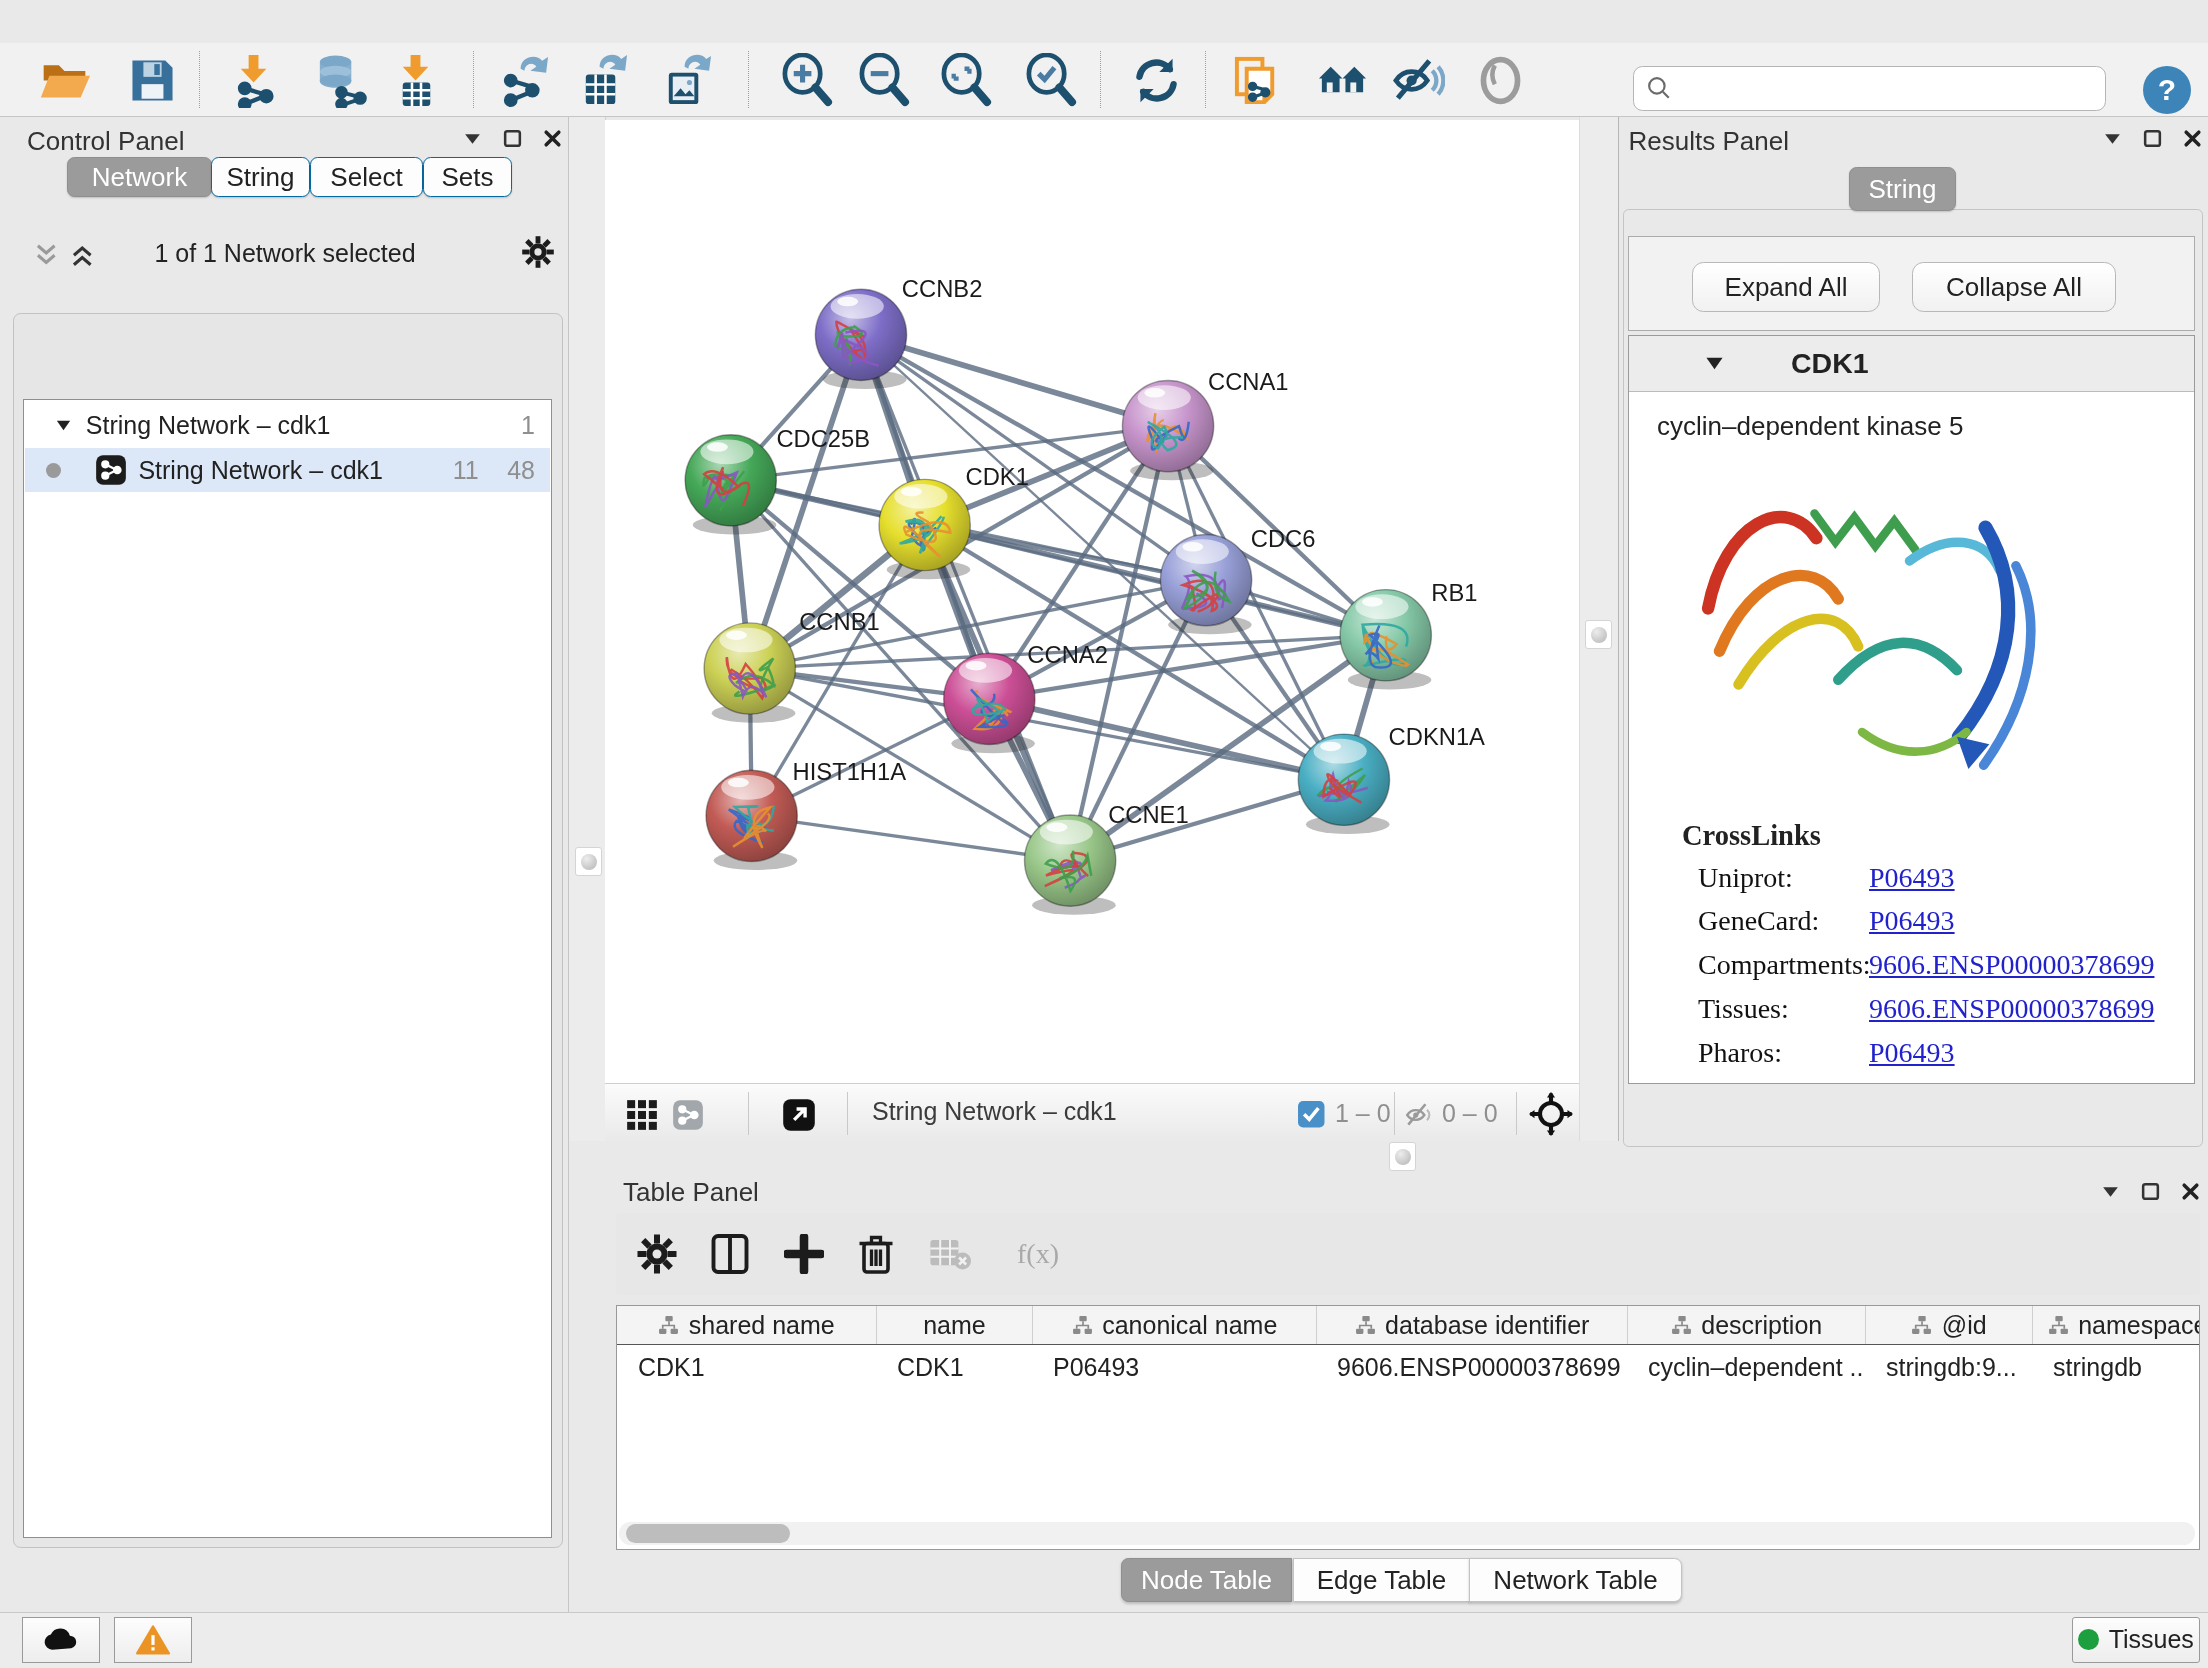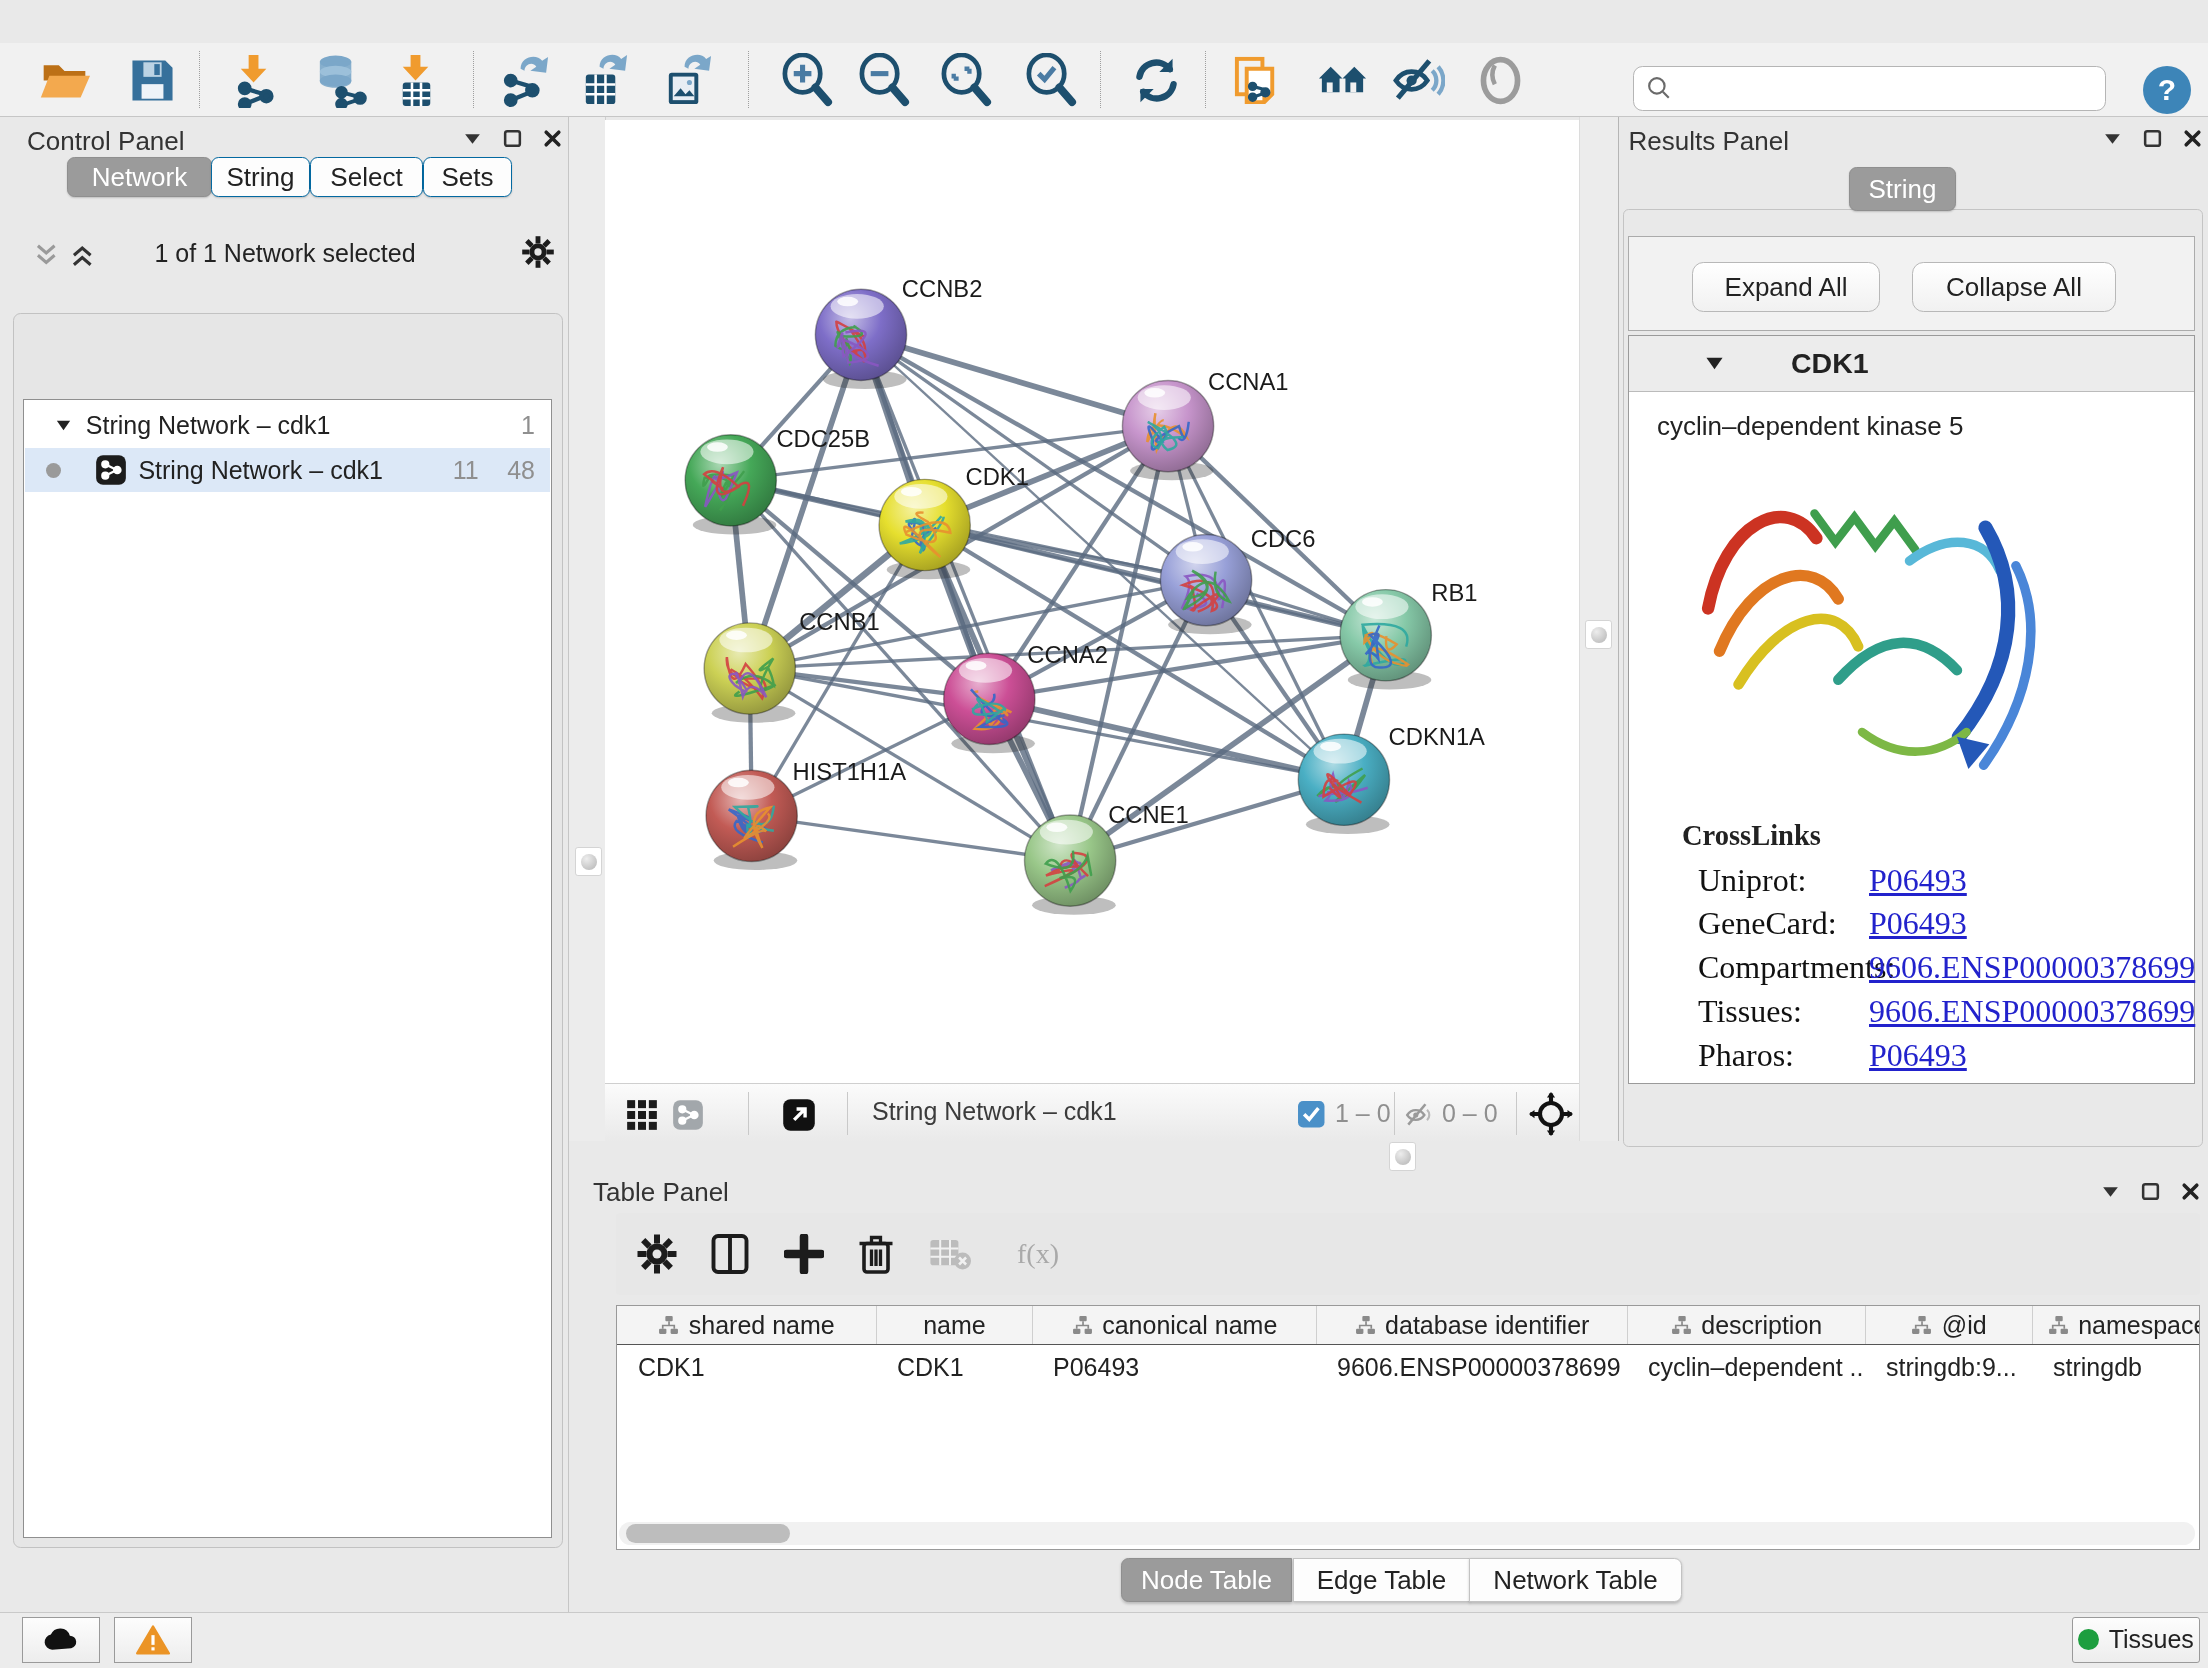--- a/index.html
+++ b/index.html
@@ -45,21 +45,21 @@
   .handle::after{content:"";width:16px;height:16px;border-radius:50%;
     background:radial-gradient(circle at 35% 30%,#ededed,#b3b3b3);}
   
   #rp-body{left:1623px;top:209px;width:578px;height:936px;background:#e9e9e9;border:1px solid #c4c4c4;border-radius:5.7px;}
   .rp-btn{position:absolute;top:262px;height:48px;background:linear-gradient(#ffffff,#f1f1f1);
     border:1px solid #b8b8b8;border-radius:11.4px;font-size:26px;display:flex;align-items:center;justify-content:center;}
   #rp-box2{left:1628px;top:335px;width:567px;height:749px;border:1px solid #9a9a9a;background:#fff;box-sizing:border-box;}
   #rp-genehdr{left:1629px;top:336px;width:565px;height:55px;background:#ececec;border-bottom:1px solid #bbb;
     display:flex;align-items:center;}
   .serif{font-family:"Liberation Serif",serif;}
-  .xl-row{position:absolute;left:1698px;font-size:32px;display:flex;}
+  .xl-row{position:absolute;left:1698px;font-size:28px;display:flex;}
   .xl-label{width:171px;color:#111;}
   .xl-link{color:#2222cc;text-decoration:underline;margin-left:0px;}
   
   #tp-toolbar{left:616px;top:1213px;width:1584px;height:82px;background:#e7e7e7;border-radius:3.8px;}
   .tp-ic{position:absolute;top:13.3px;width:55px;height:55px;display:flex;align-items:center;justify-content:center;}
   #tablewrap{left:616px;top:1305px;width:1584px;height:245px;background:#fff;border:1px solid #999;
     box-sizing:border-box;overflow:hidden;}
   #thead{position:absolute;left:0;top:0;height:38px;background:#f4f4f4;border-bottom:1.9px solid #555;display:flex;}
   .th{display:flex;align-items:center;justify-content:center;gap:9.5px;font-size:25px;color:#222;
     border-left:1px solid #cfcfcf;box-sizing:border-box;overflow:hidden;white-space:nowrap;}
@@ -735,21 +735,21 @@
     </div>
   <div class="xl-row serif" style="top:993px">
     <span class="xl-label">Tissues:</span>
     <a class="xl-link">9606.ENSP00000378699</a>
     </div>
   <div class="xl-row serif" style="top:1037px">
     <span class="xl-label">Pharos:</span>
     <a class="xl-link">P06493</a>
     </div>
 
-  <div class="abs panel-title" style="left:593px;top:1177px">Table Panel</div>
+  <div class="abs panel-title" style="left:623px;top:1177px">Table Panel</div>
   <div class="abs winicons" style="left:2100px;top:1181px">
     <svg width="21" height="21" viewBox="0 0 20 20">
         <path d="M3 6h14L10 15z" fill="#333"></path>
       </svg>
     <svg width="21" height="21" viewBox="0 0 20 20">
         <rect x="3" y="3" width="14" height="14" fill="none" stroke="#333" stroke-width="2.4" rx="2"></rect>
       </svg>
     <svg width="21" height="21" viewBox="0 0 20 20">
         <path d="M4 4l12 12M16 4 4 16" stroke="#222" stroke-width="3.4" stroke-linecap="round"></path>
       </svg>

